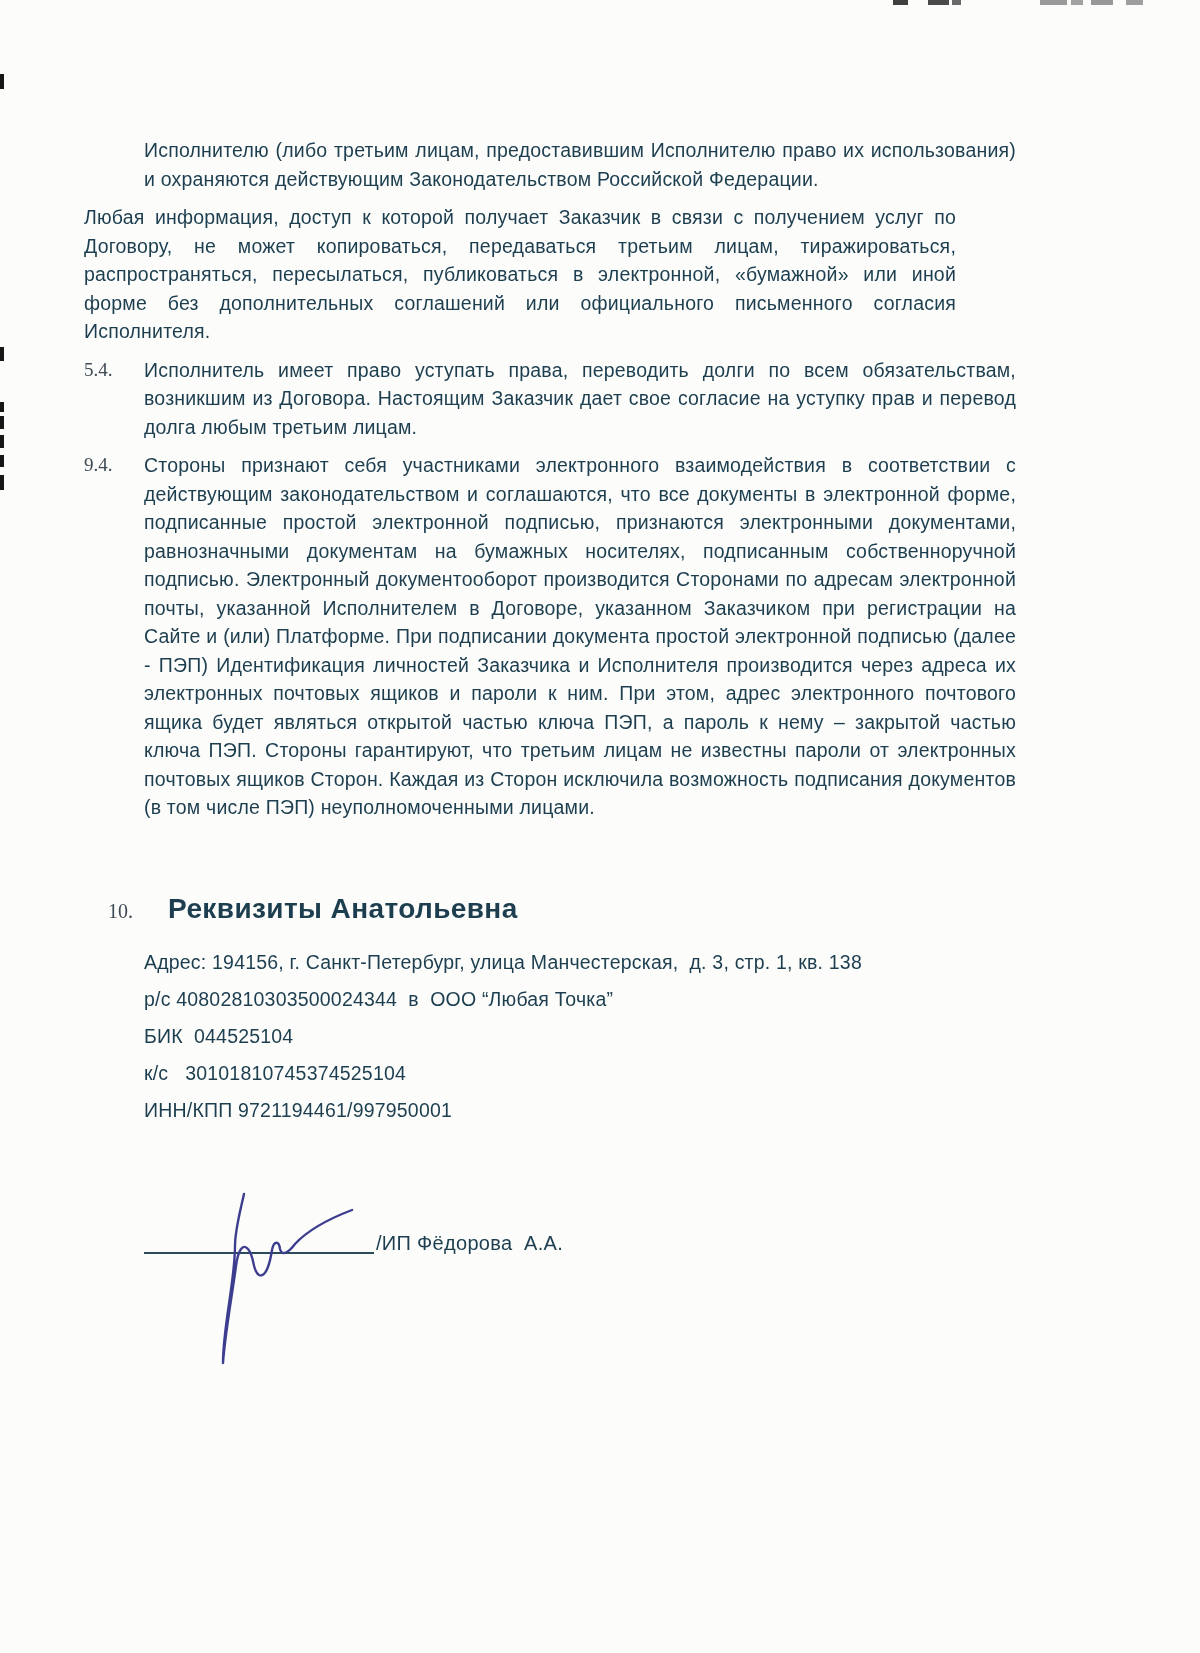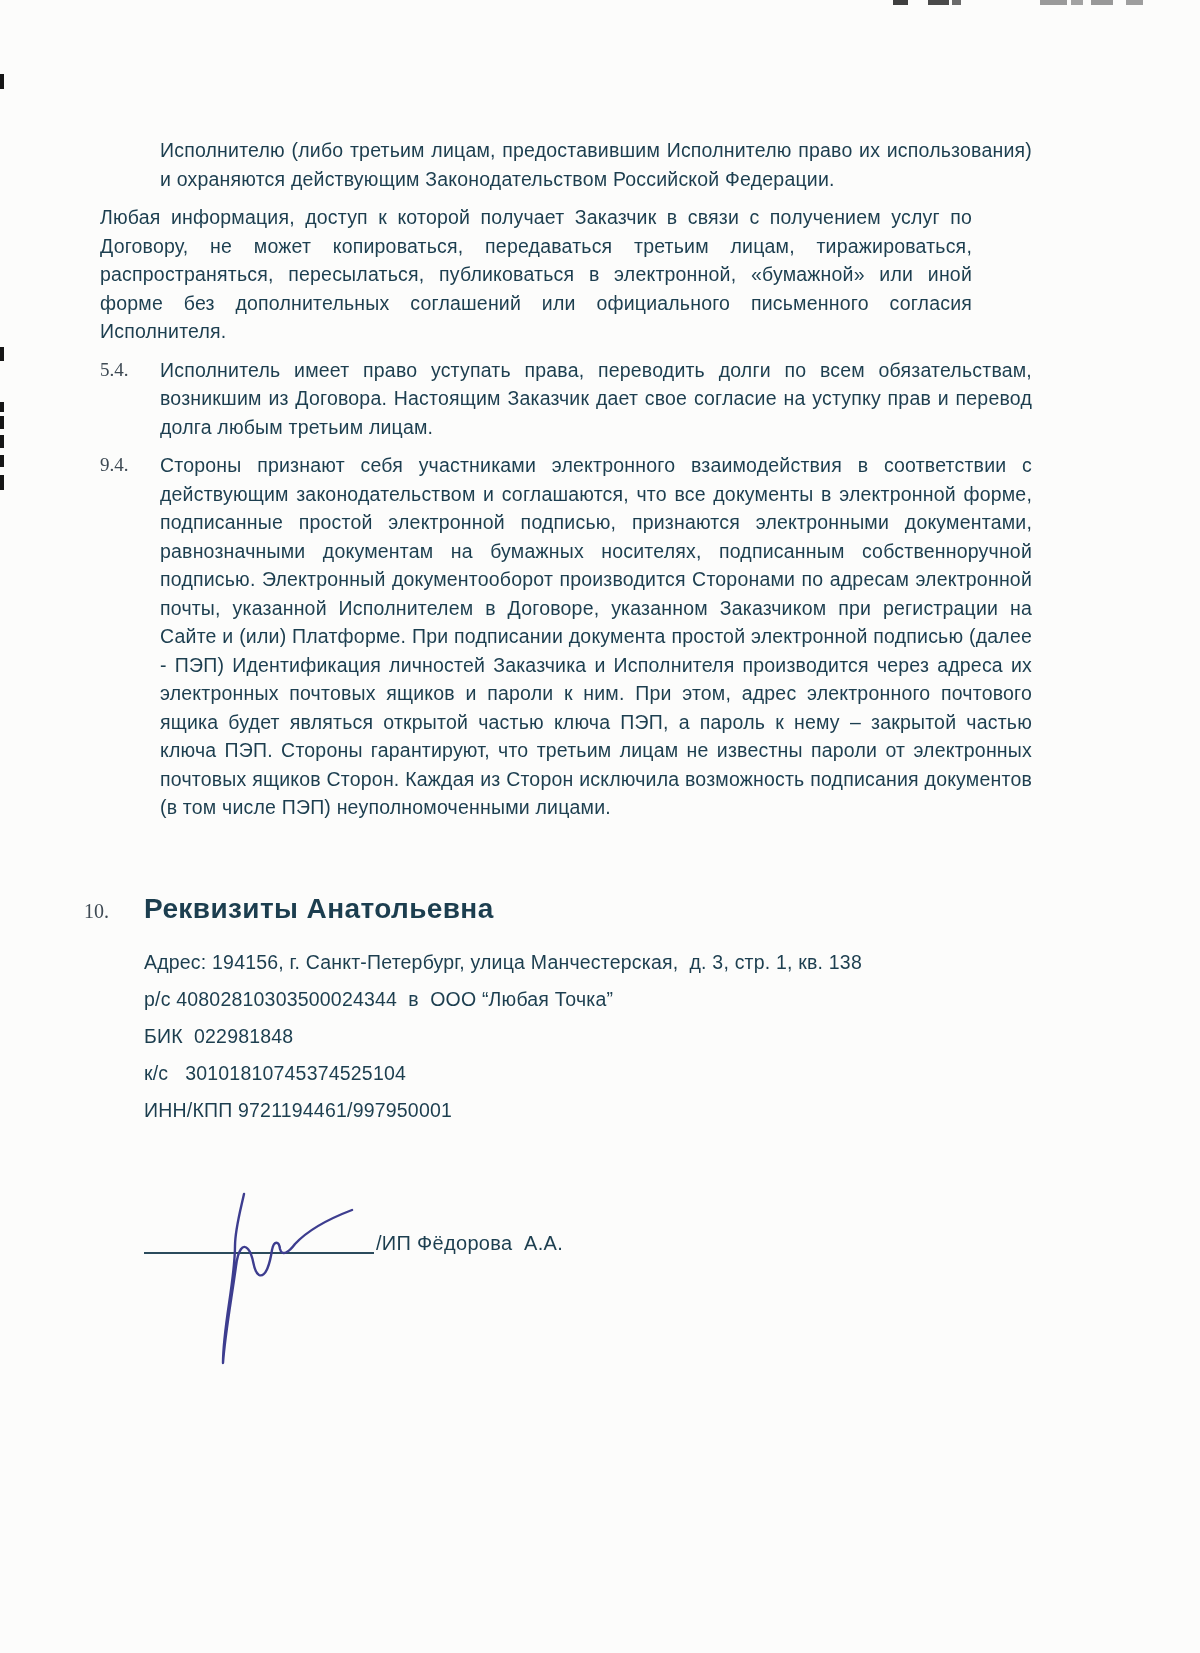--- a/index.html
+++ b/index.html
@@ -19,21 +19,21 @@
     color: var(--text-ink, #1c3e4f);
   }
 
   
   .top-dash { position: absolute; top: 0; height: 5px; }
   .left-mark { position: absolute; left: 0; width: 4px; background: #161616; }
 
   
   .clauses {
     position: absolute;
-    left: 100px;
+    left: 84px;
     top: 136px;
     width: 940px;
   }
   .clause { display: flex; margin-bottom: 10px; }
   .clause-num {
     width: 60px;
     flex: none;
     font-family: "Liberation Serif", serif;
     font-size: 19px;
     line-height: 28.5px;
@@ -54,20 +54,21 @@
     top: 893px;
     display: flex;
     align-items: baseline;
   }
   .heading-num {
     width: 60px;
     flex: none;
     font-family: "Liberation Serif", serif;
     font-size: 20px;
     color: var(--number-ink, #3e4a54);
+    margin-left: 24px;
   }
   .heading-title {
     font-size: 28px;
     font-weight: bold;
     letter-spacing: 0.4px;
   }
 
   
   .requisites {
     position: absolute;
@@ -157,21 +158,21 @@
   </div>
 
   <div class="heading-row">
     <div class="heading-num">10.</div>
     <div class="heading-title">Реквизиты Анатольевна</div>
   </div>
 
   <div class="requisites">
     <div class="req-line">Адрес: 194156, г. Санкт-Петербург, улица Манчестерская,  д. 3, стр. 1, кв. 138</div>
     <div class="req-line">р/с 40802810303500024344  в  ООО “Любая Точка”</div>
-    <div class="req-line">БИК  022981848</div>
+    <div class="req-line">БИК  044525104</div>
     <div class="req-line">к/с   30101810745374525104</div>
     <div class="req-line">ИНН/КПП 9721194461/997950001</div>
   </div>
 
   <div class="signature-block">
     <div class="sig-rule"></div>
     <svg class="signature-svg" width="220" height="185" viewBox="0 0 220 185" fill="none" xmlns="http://www.w3.org/2000/svg">
       <path d="M 42 8
                C 38 26 33 44 33 60
                C 33 95 21 140 21 177

